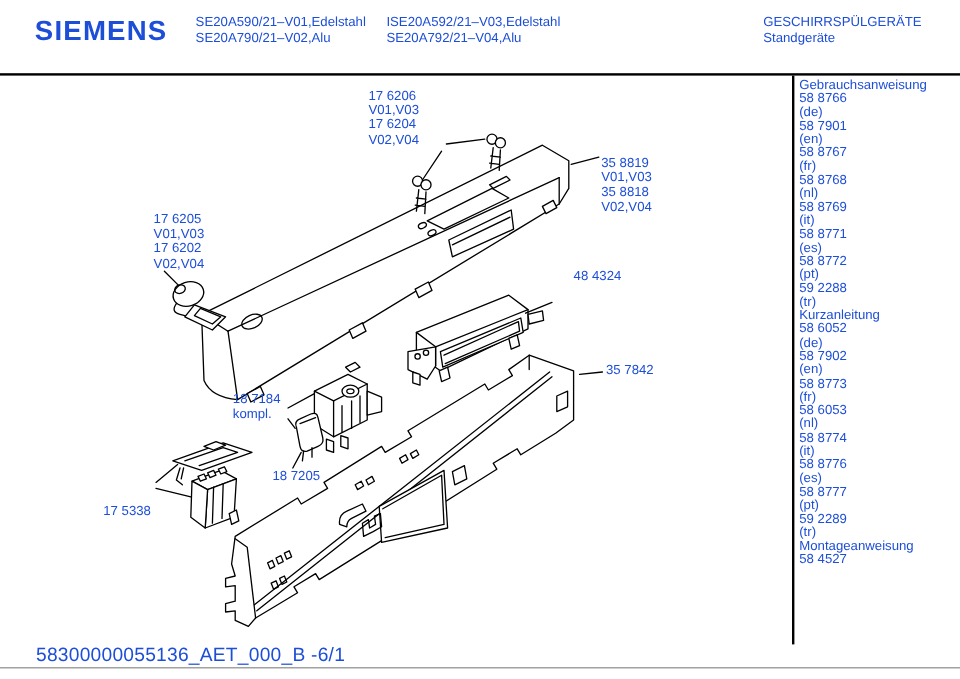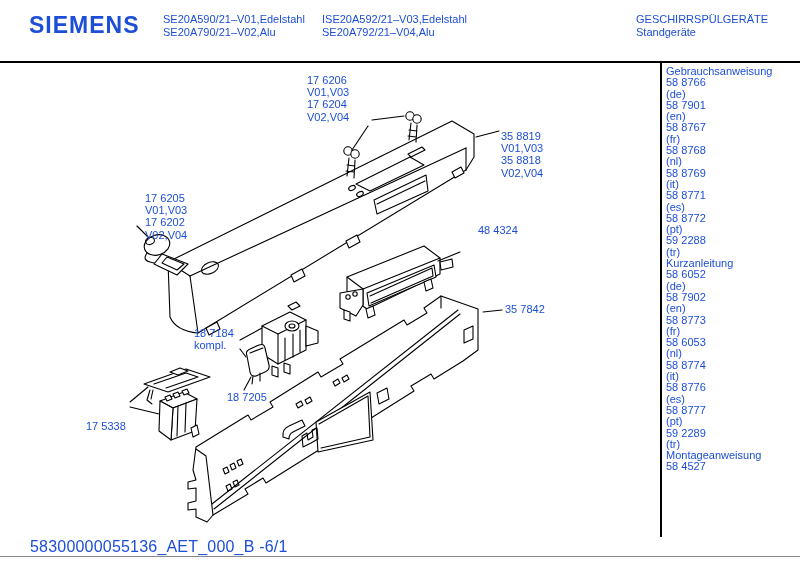--- a/index.html
+++ b/index.html
@@ -14,21 +14,21 @@
   .rule-top { position:absolute; left:0; top:61px; width:800px; height:2px; background:#000; }
   .rule-bottom { position:absolute; left:0; top:556px; width:800px; height:1px; background:#8a8a8a; }
   .divider { position:absolute; left:660px; top:63px; width:1.5px; height:474px; background:#000; }
   .docs { position:absolute; left:666px; top:66px; width:130px; font-size:11px; line-height:11.3px; }
   .docs-section + .docs-section { margin-top:0; }
   .docs-lines { white-space:pre-line; }
   .diagram-svg { position:absolute; left:0; top:0; }
   .dlabel { position:absolute; font-size:11px; line-height:12.2px; white-space:pre-line; }
   .lbl-screws   { left:307px; top:74px; }
   .lbl-fascia   { left:501px; top:119px;margin-top:11px; }
-  .lbl-knob     { left:128px; top:192px;margin-left:17px; }
+  .lbl-knob     { left:128px; top:177px; }
   .lbl-module   { left:462px; top:224px;margin-left:16px; }
   .lbl-frame    { left:505px; top:303px; }
   .lbl-assembly { left:194px; top:327px; }
   .lbl-micro    { left:227px; top:391px; }
   .lbl-power    { left:86px;  top:420px;text-align:right; }
   .footer-id { position:absolute; left:30px; top:538px; font-size:16px; letter-spacing:0.2px; }
 </style>
 </head>
 <body>
 

